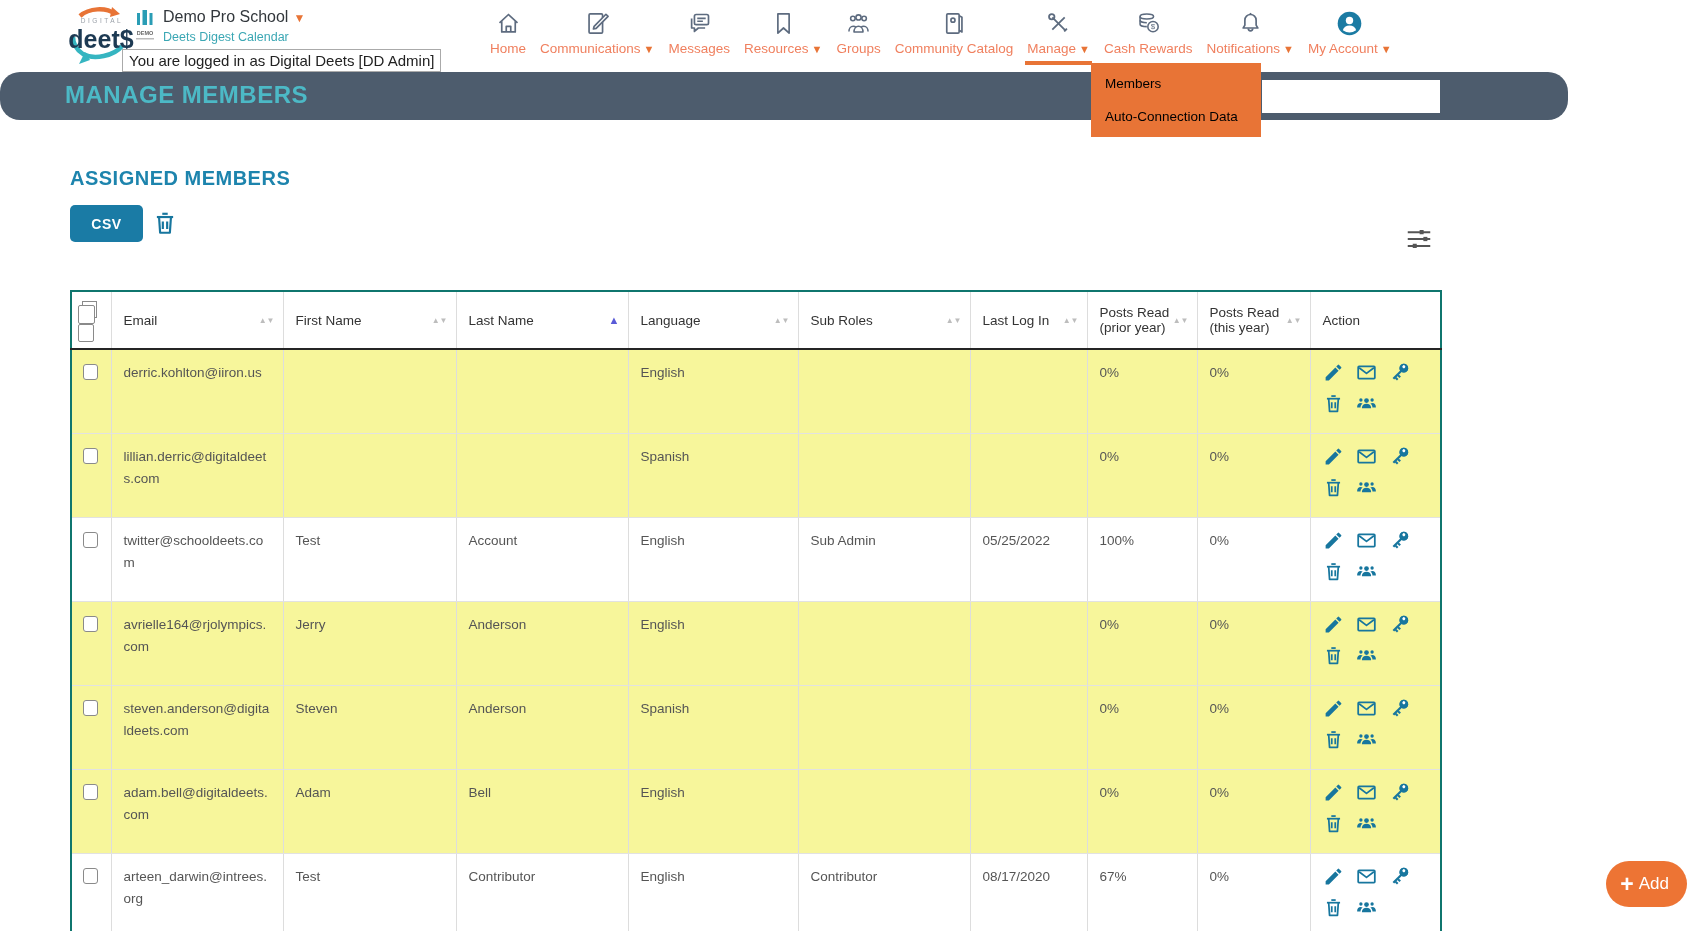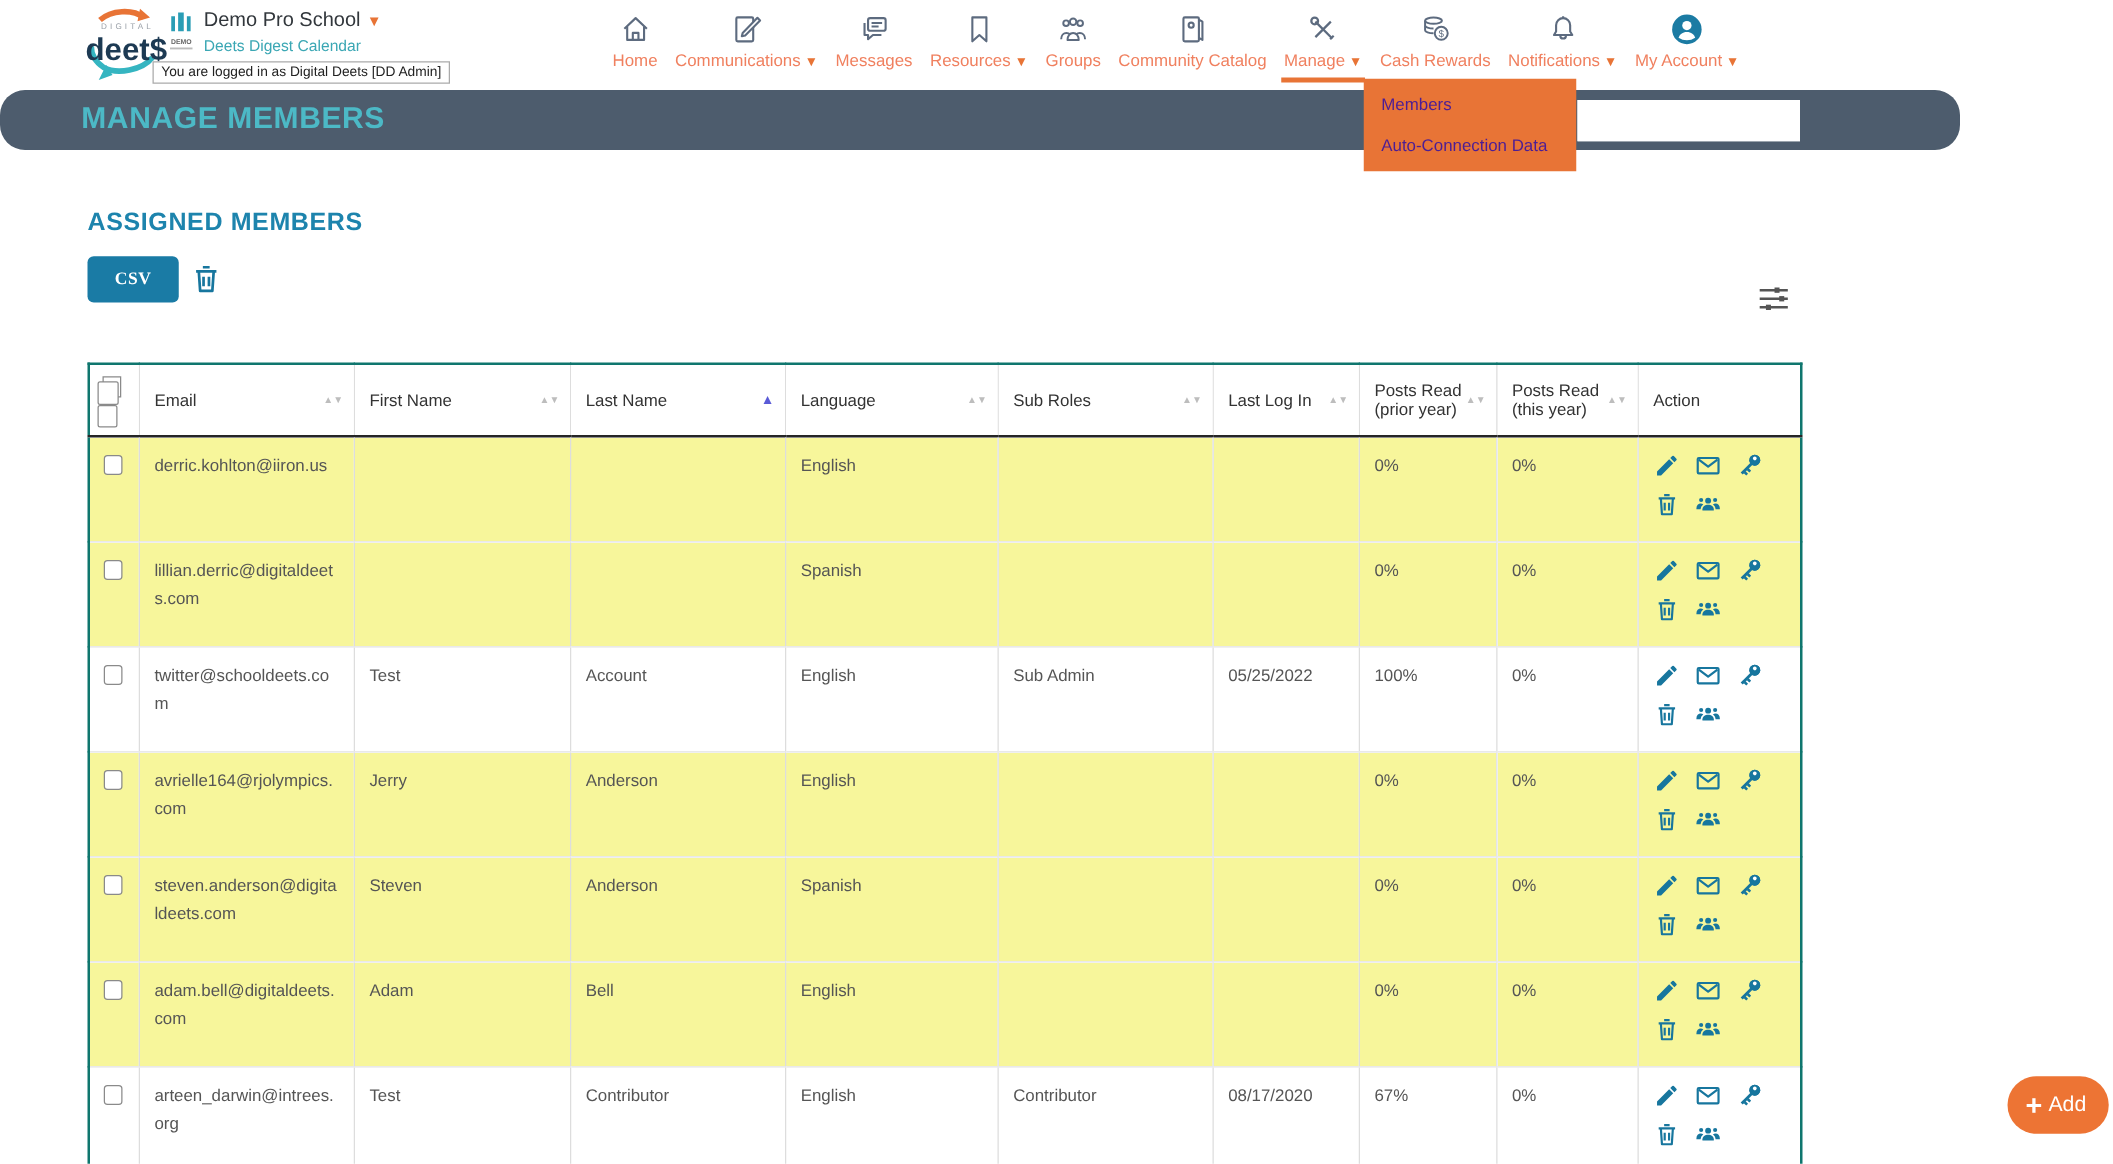--- a/index.html
+++ b/index.html
@@ -9,44 +9,44 @@
     font-family:"Liberation Sans", sans-serif; background:#fff; color:#555;
   }
 
   
   .topbar { position:absolute; top:0; left:0; width:1690px; height:72px; background:#fff; z-index:20; }
   .logo { position:absolute; left:52px; top:4px; width:100px; height:62px; }
   .school-icon { position:absolute; left:130px; top:8px; width:30px; height:40px; }
   .school-name { position:absolute; left:163px; top:8px; font-size:16px; font-weight:normal; color:#32373c; cursor:pointer; }
   .school-name .caret { color:#e87436; font-size:12px; margin-left:5px; }
   .calendar-link { position:absolute; left:163px; top:30px; font-size:12.5px; color:#3ba7b4; cursor:pointer; text-decoration:none; }
-  .logged-in { position:absolute; left:122px; top:49px; font-size:11px; color:#222; border:1px solid #aaa; background:#fff; padding:2px 6px; white-space:nowrap; }
+  .logged-in { position:absolute; left:122px; top:49px; font-size:15px; color:#222; border:1px solid #aaa; background:#fff; padding:2px 6px; white-space:nowrap; }
 
   
   .nav { position:absolute; left:488px; top:6px; display:flex; gap:10px; align-items:flex-start; }
   .nav-item { display:flex; flex-direction:column; align-items:center; cursor:pointer; position:relative; padding:0 2px; }
   .nav-icon { height:34px; display:flex; align-items:center; justify-content:center; }
   .nav-icon svg { width:27px; height:27px; }
   .nav-label { font-size:13.5px; color:#f0805f; white-space:nowrap; line-height:18px; }
   .nav-label .caret { color:#e87436; font-size:11px; margin-left:3px; }
   .nav-item.active::after { content:""; position:absolute; left:0; right:0; bottom:-7px; height:4px; background:#e87436; }
 
   
   .manage-dropdown { position:absolute; left:1091px; top:63px; width:170px; background:#e87436; z-index:30; padding:4px 0; }
-  .dd-item { color:#4c1d95; font-size:13.5px; padding:9px 14px; cursor:pointer; }
+  .dd-item { color:#000000; font-size:13.5px; padding:9px 14px; cursor:pointer; }
 
   
   .slatebar { position:absolute; top:72px; left:0; width:1568px; height:48px; background:#4d5c6d; z-index:5;border-radius:20px; }
   .page-title { margin:0; position:absolute; left:65px; top:9px; font-size:24px; font-weight:800; letter-spacing:0.5px; color:#4cb9c6; }
   .header-search { position:absolute; left:1262px; top:8px; width:178px; height:33px; border:1px solid #fff; background:#fff; padding:0 8px; font-size:13px; }
 
   
   .main { position:absolute; top:120px; left:0; width:1690px; height:811px; background:#fff; z-index:1; }
   .section-title { margin:0; position:absolute; left:70px; top:47px; font-size:20px; font-weight:bold; letter-spacing:0.5px; color:#1d84ad; }
-  .csv-btn { position:absolute; left:70px; top:85px; width:73px; height:37px; background:#1a7ba5; color:#fff; border:none; border-radius:5px; font-size:14px; font-weight:bold; letter-spacing:0.5px; cursor:pointer; font-family:Liberation Serif, serif; }
+  .csv-btn { position:absolute; left:70px; top:85px; width:73px; height:37px; background:#1a7ba5; color:#fff; border:none; border-radius:5px; font-size:14px; font-weight:bold; letter-spacing:0.5px; cursor:pointer; font-family:Liberation Sans, sans-serif; }
   .toolbar-trash { position:absolute; left:152px; top:90px; width:26px; height:27px; cursor:pointer; }
   .sliders-icon { position:absolute; left:1404px; top:104px; width:30px; height:30px; cursor:pointer; }
 
   
   table.members { position:absolute; left:70px; top:142px; width:1370px; border-collapse:collapse; table-layout:fixed; font-size:13.5px; color:#555; background:#fff; border:2px solid #0f766e;margin-top:28px; }
   thead th { height:58px; border-bottom:2px solid #252525; border-left:1px solid #ddd; font-weight:500; color:#333; text-align:left; padding:8px 12px; vertical-align:middle; position:relative; background:#fff; }
   thead th:first-child { border-left:none; }
   tbody td { padding:12px 12px; vertical-align:top; line-height:1.7; border-left:1px solid #ddd; border-bottom:1px solid #e2e2e2; background:#fff; overflow:hidden; }
   tbody td:first-child { border-left:none; }
   tbody tr { height:84px;padding-left:44px; }

